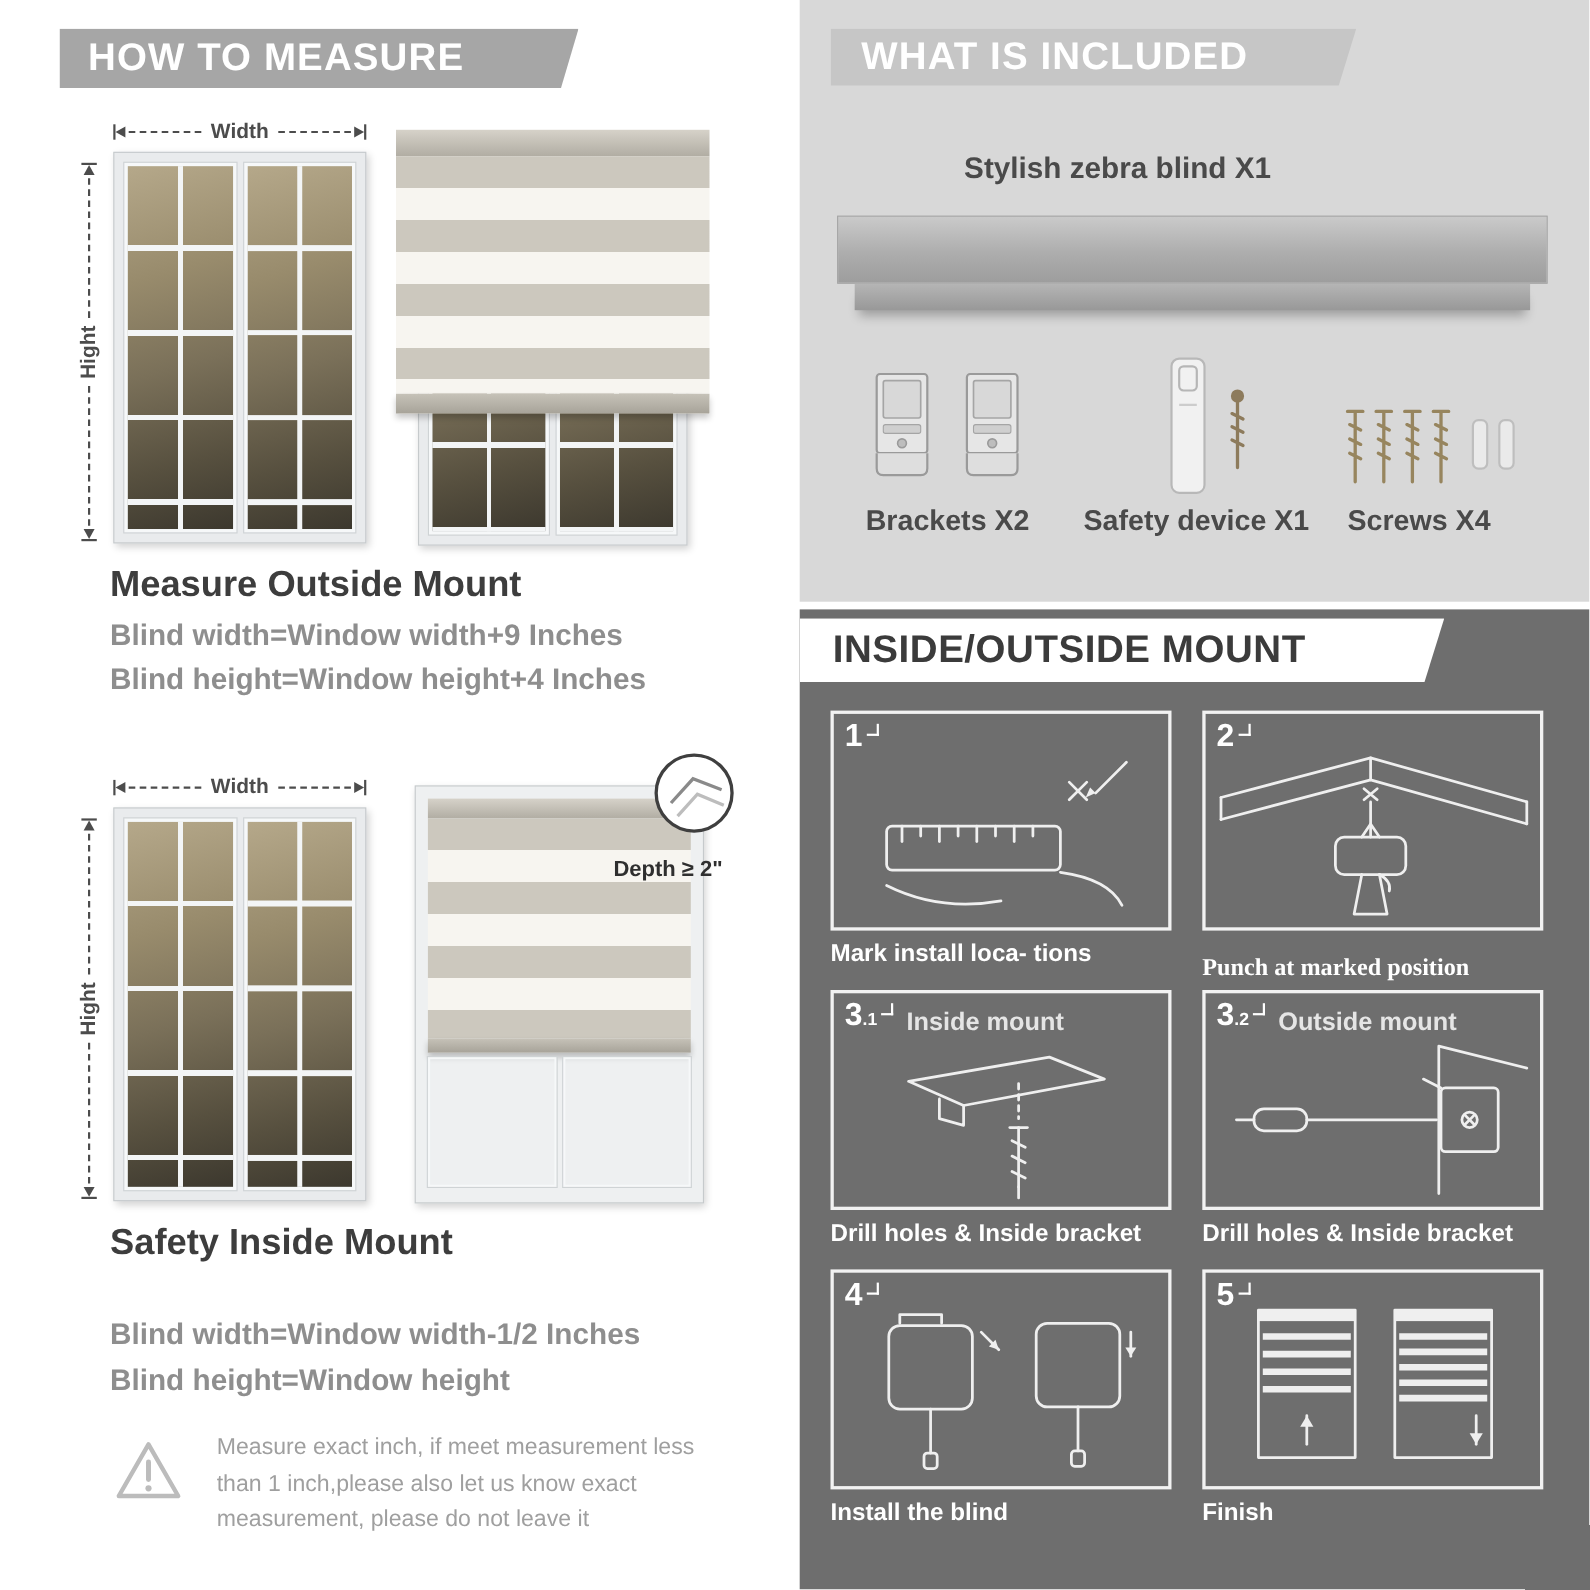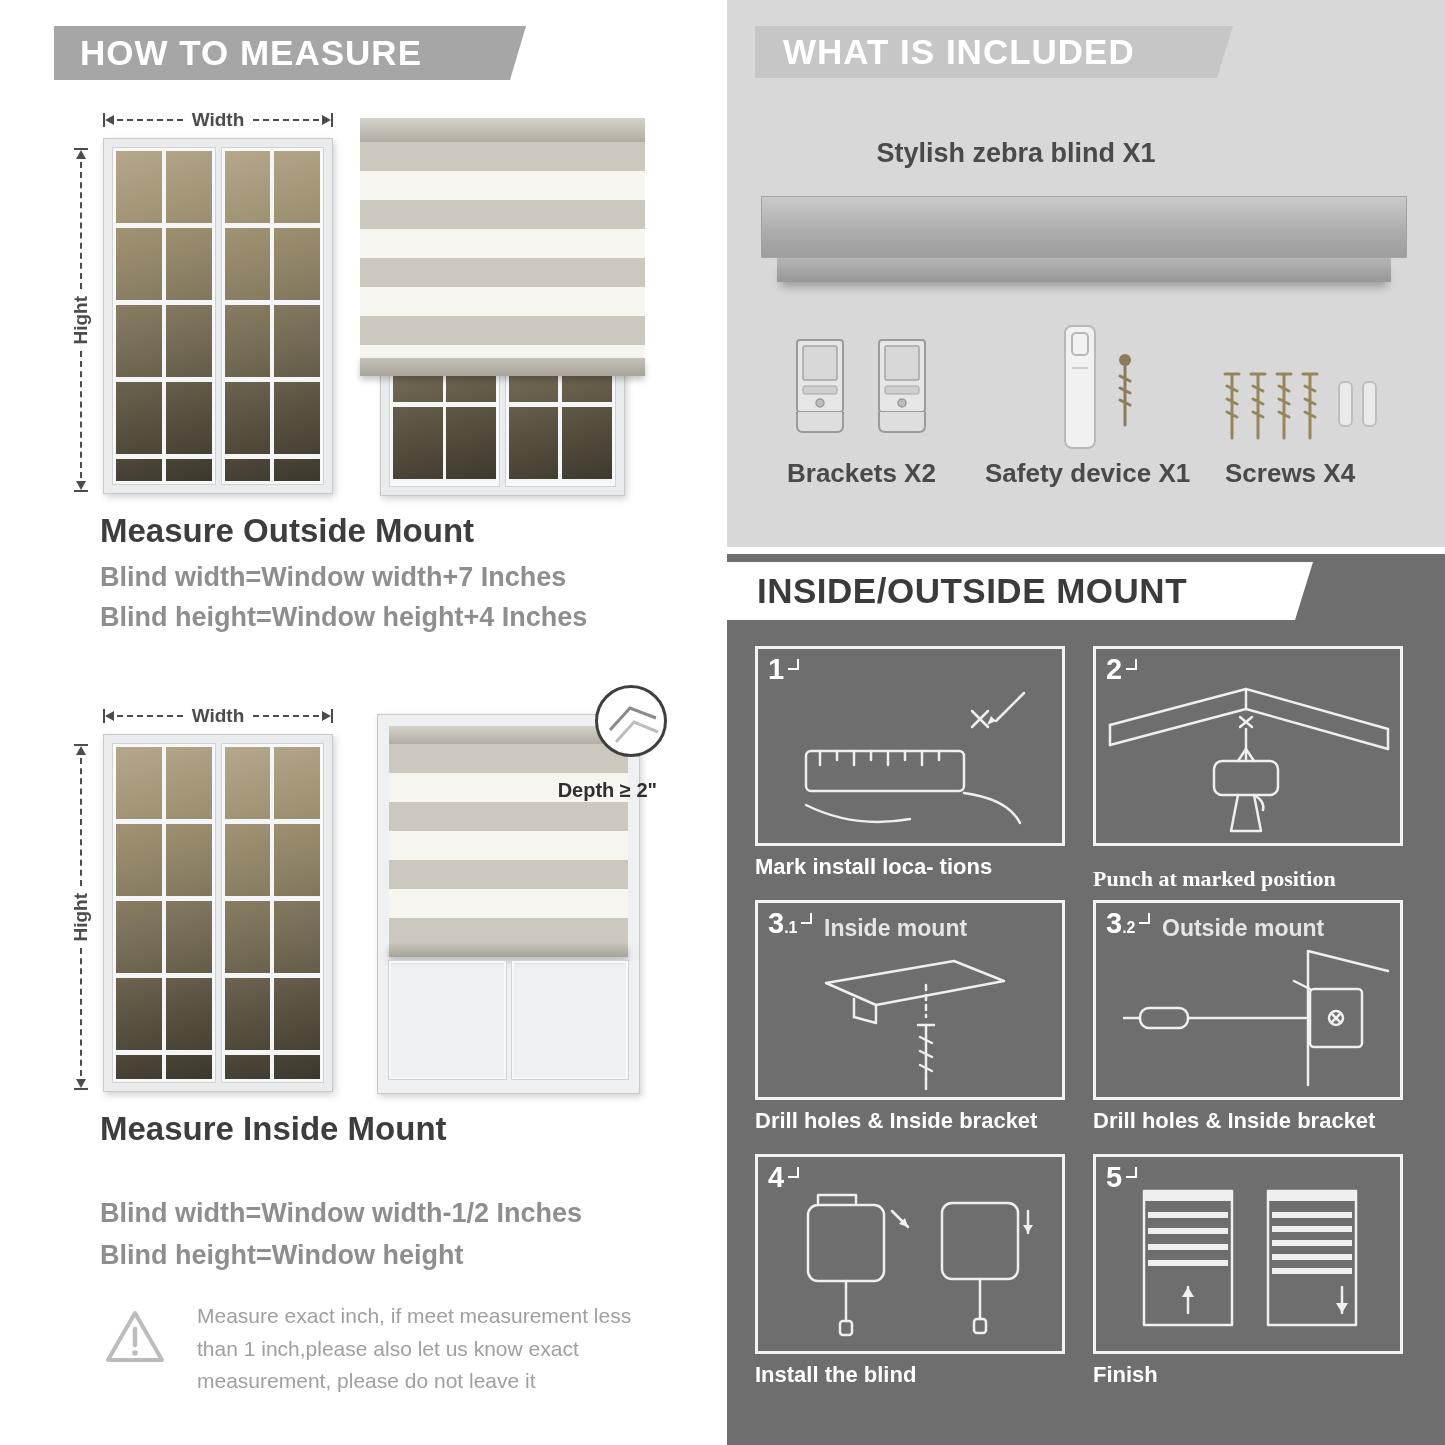--- a/index.html
+++ b/index.html
@@ -122,21 +122,21 @@
       <div class="glass glass-tall"></div>
     </div>
     <div class="abs" style="left:0;top:0;width:285px;">
       <div class="cassette" style="height:24px;"></div>
       <div class="stripes" style="height:216px;"></div>
       <div class="botrail" style="height:18px;"></div>
     </div>
   </div>
 
   <div class="section-title" style="left:100px;top:512px;">Measure Outside Mount</div>
-  <div class="formula" style="left:100px;top:562px;">Blind width=Window width+7 Inches</div>
+  <div class="formula" style="left:100px;top:562px;">Blind width=Window width+9 Inches</div>
   <div class="formula" style="left:100px;top:602px;">Blind height=Window height+4 Inches</div>
 
   <div class="harrow" style="left:103px;top:706px;width:230px;">
     <span class="end"></span>
       <span class="head-l"></span>
       <span class="dash"></span>
     <span class="lbl">Width</span>
     <span class="dash"></span>
       <span class="head-r"></span>
       <span class="end"></span>
@@ -165,21 +165,21 @@
     </div>
     <div id="depth-circle">
       <svg width="66" height="66" viewBox="0 0 66 66">
         <path d="M12 42 L32 20 L58 30" stroke="#8a8a8a" stroke-width="3" fill="none"></path>
         <path d="M18 54 L36 34 L60 44" stroke="#bdbdbd" stroke-width="3" fill="none"></path>
       </svg>
     </div>
     <div id="depth-label">Depth ≥ 2"</div>
   </div>
 
-  <div class="section-title" style="left:100px;top:1110px;">Measure Inside Mount</div>
+  <div class="section-title" style="left:100px;top:1110px;">Safety Inside Mount</div>
   <div class="formula" style="left:100px;top:1198px;">Blind width=Window width-1/2 Inches</div>
   <div class="formula" style="left:100px;top:1240px;">Blind height=Window height</div>
 
   <svg class="abs" style="left:102px;top:1306px;" width="66" height="62" viewBox="0 0 66 62">
     <path d="M33 7 L60 54 L6 54 Z" fill="none" stroke="#bcbcbc" stroke-width="4" stroke-linejoin="round"></path>
     <line x1="33" y1="23" x2="33" y2="39" stroke="#bcbcbc" stroke-width="4.5" stroke-linecap="round"></line>
     <circle cx="33" cy="47" r="2.8" fill="#bcbcbc"></circle>
   </svg>
   <div class="warn-text" style="left:180px;top:1300px;margin-left:17px;">Measure exact inch, if meet measurement less than 1 inch,please also let us know exact measurement, please do not leave it</div>
 </div>

